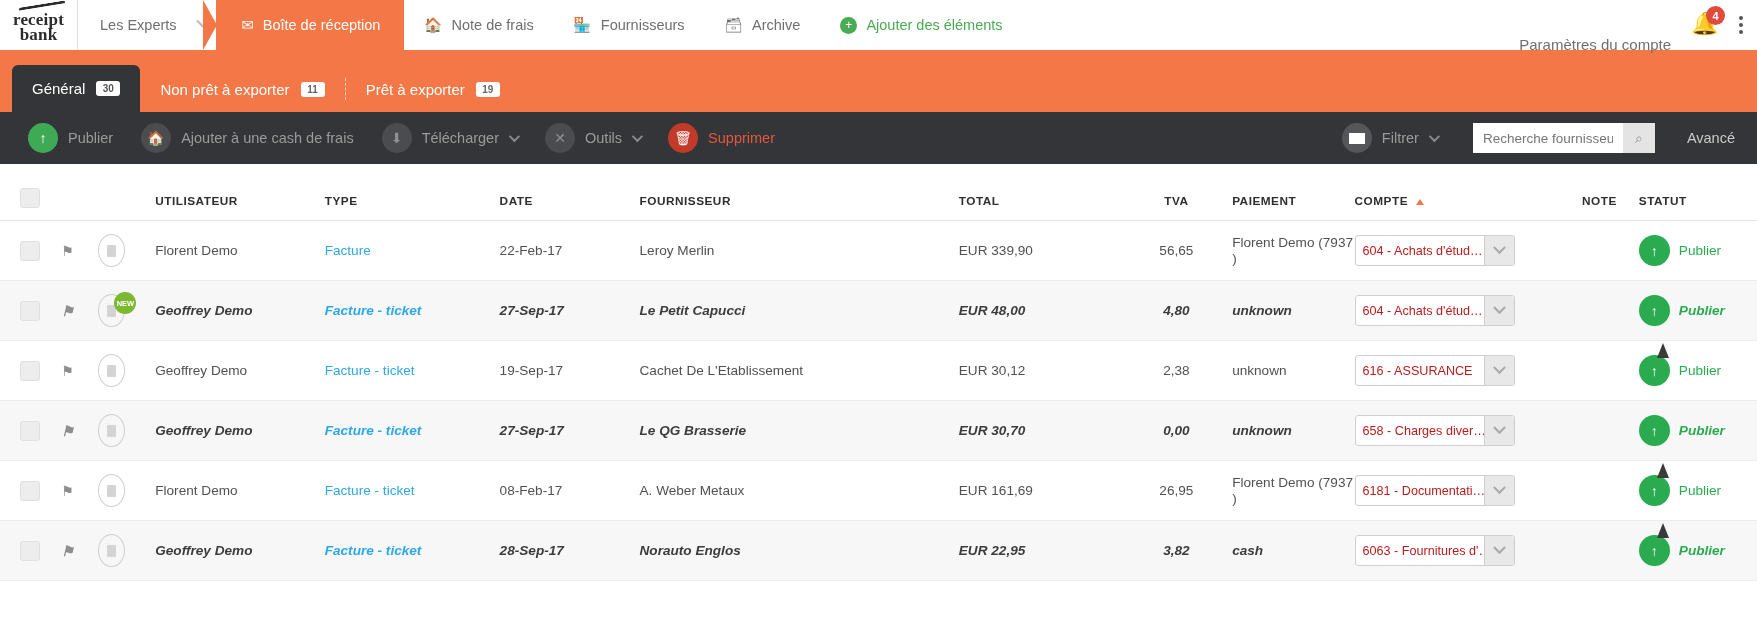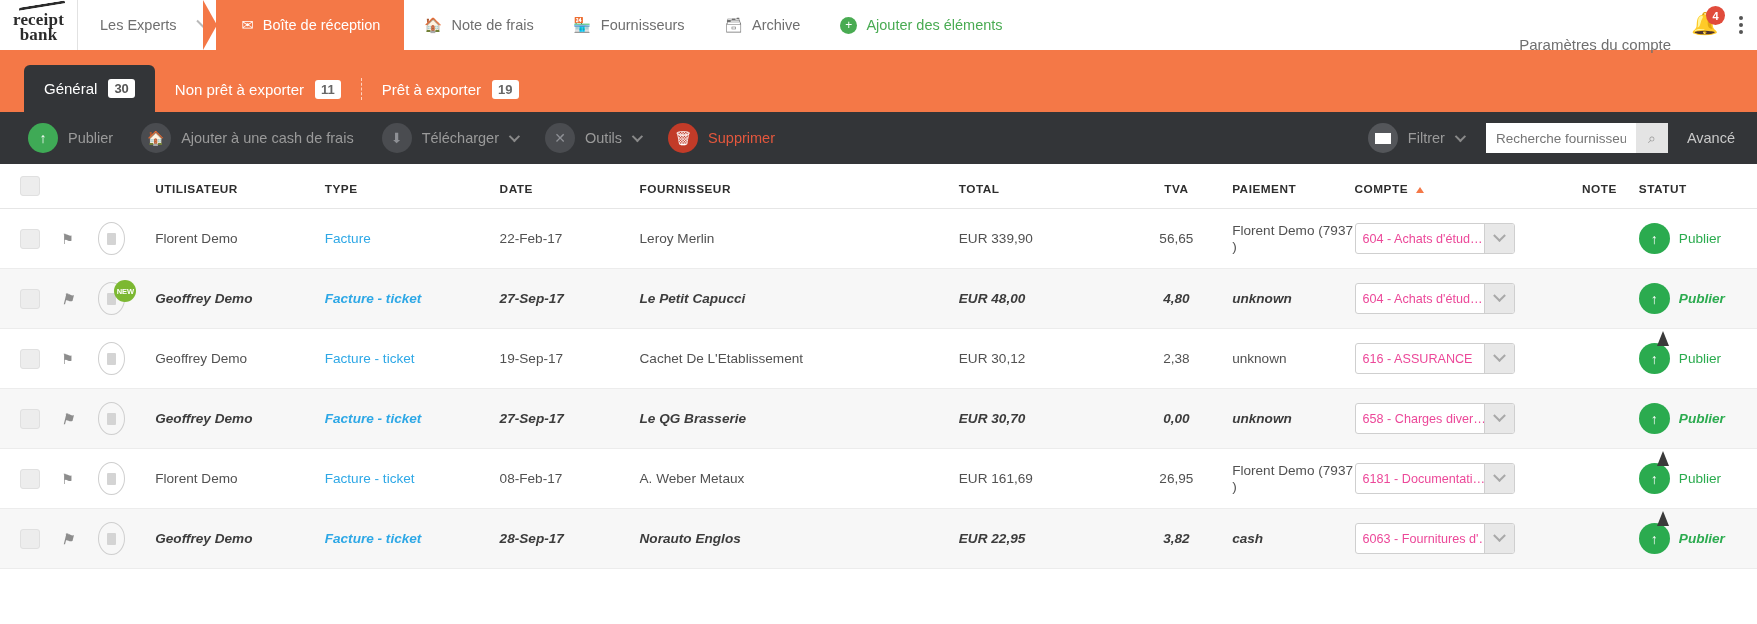--- a/index.html
+++ b/index.html
@@ -61,23 +61,23 @@
   .kebab i { display: block; width: 4px; height: 4px; border-radius: 50%; background: #555; margin: 3px 0; }
 
   
   .tabbar {
     height: 58px; background: #f47847; display: flex; align-items: flex-end; position: relative;
   }
   .tab {
     display: flex; align-items: center; gap: 11px; color: #fff; font-size: 15px;
     padding: 0 20px; height: 46px; cursor: pointer;
   }
-  .tab.active { background: #333538; border-radius: 6px 6px 0 0; height: 47px; margin-left: 24px; }
+  .tab.active { background: #333538; border-radius: 6px 6px 0 0; height: 47px; margin-left: 12px; }
   .cnt {
-    background: #fff; color: #676767; border-radius: 3px; font-size: 13px;
+    background: #fff; color: #676767; border-radius: 3px; font-size: 10px;
     font-weight: bold; padding: 2px 6px; min-width: 24px; text-align: center;
   }
   .tab.active .cnt { background: #fff; color: #555; }
   .divider { width: 1px; height: 22px; border-left: 1px dashed #ffd3bf; margin-bottom: 12px; }
   .tabbar-right { margin-left: auto; display: flex; align-items: center; gap: 9px; padding: 0 16px 8px 0; }
   .absence {
     background: #e3e3e3; border-radius: 4px; height: 36px; display: flex; align-items: center;
     gap: 12px; padding: 0 8px 0 18px; font-size: 12.5px; color: #4a4a4a; letter-spacing: .3px; cursor: pointer;
   }
   .robot {
@@ -103,40 +103,40 @@
   .tool { display: flex; align-items: center; gap: 10px; padding: 0 14px; cursor: pointer; }
   .tool .lbl { font-size: 14.5px; color: #9a9a9a; }
   .tool.danger .lbl { color: #e4573d; }
   .ico {
     width: 30px; height: 30px; border-radius: 50%; background: #4a4c50;
     display: flex; align-items: center; justify-content: center; color: #8e9095; font-size: 14px;
   }
   .ico.green { background: #3faa56; color: #fff; }
   .ico.red { background: #c23b28; color: #fff; }
   .caret { width: 8px; height: 8px; border-right: 2px solid #8a8a8a; border-bottom: 2px solid #8a8a8a; transform: rotate(45deg) translateY(-2px); }
-  .toolbar-right { margin-left: auto; display: flex; align-items: center; gap: 19px; padding-right: 8px; }
+  .toolbar-right { margin-left: auto; display: flex; align-items: center; gap: 32px; padding-right: 8px; }
   .filter-ico { width: 30px; height: 30px; border-radius: 50%; background: #54565a; display: flex; align-items: center; justify-content: center; }
   .funnel { width: 0; height: 0; border-left: 8px solid #fff; border-right: 8px solid #fff; border-top: 11px solid #fff; }
   .searchbox { display: flex; height: 30px; }
   .searchbox input {
     width: 150px; border: none; outline: none; font-size: 13.5px; color: #555;
     padding: 0 10px; background: #fff; font-family: "Liberation Sans", sans-serif;
   }
   .searchbox .sbtn {
     width: 32px; background: #e4e4e4; display: flex; align-items: center; justify-content: center;
     color: #9a9a9a; font-size: 14px; cursor: pointer;
   }
   .adv { color: #c9c9c9; font-size: 14.5px; cursor: pointer; }
 
   
   .tablewrap { background: #fff; }
   table { width: 100%; border-collapse: collapse; table-layout: fixed; }
   thead th {
     font-size: 11.8px; letter-spacing: .5px; color: #2e2e2e; font-weight: bold;
-    text-align: left; padding: 12px 0 12px 0; border-bottom: 1px solid #e6e6e6; vertical-align: bottom;
+    text-align: left; padding: 24px 0 12px 0; border-bottom: 1px solid #e6e6e6; vertical-align: bottom;
   }
   tbody td { padding: 13px 0; font-size: 13.6px; color: #515151; border-bottom: 1px solid #ececec; vertical-align: middle; }
   tbody tr.alt { background: #f7f7f7; }
   tbody tr.alt td { font-style: italic; font-weight: bold; color: #3c3c3c; }
   .c-chk { width: 56px; padding-left: 20px !important; }
   .c-flag { width: 34px; }
   .c-thumb { width: 52px; }
   .c-user { width: 155px; }
   .c-type { width: 160px; }
   .c-date { width: 128px; }
@@ -162,21 +162,21 @@
     font-size: 7.5px; font-weight: bold; border-radius: 50%; width: 22px; height: 22px;
     display: flex; align-items: center; justify-content: center; font-style: normal;
   }
   .typelink { color: #2ea8e6; cursor: pointer; }
   tr.alt .typelink { color: #2ea8e6; }
   .select {
     display: flex; width: 160px; height: 31px; border: 1px solid #cfcfcf;
     border-radius: 3px; overflow: hidden; background: #fff; cursor: pointer;
   }
   .select .val {
-    flex: 1; font-size: 12.6px; color: #ec4899; padding: 0 7px; display: flex;
+    flex: 1; font-size: 12.6px; color: #b91c1c; padding: 0 7px; display: flex;
     align-items: center; white-space: nowrap; overflow: hidden; font-style: normal; font-weight: normal;
   }
   .select .arw {
     width: 30px; background: #e8e8e8; border-left: 1px solid #cfcfcf;
     display: flex; align-items: center; justify-content: center;
   }
   .select .arw i { width: 9px; height: 9px; border-right: 2px solid #a9a9a9; border-bottom: 2px solid #a9a9a9; transform: rotate(45deg) translate(-2px,-2px); }
   .publish { display: flex; align-items: center; gap: 9px; cursor: pointer; position: relative; }
   .pub-ico {
     width: 31px; height: 31px; border-radius: 50%; background: #2bab4f; color: #fff;

